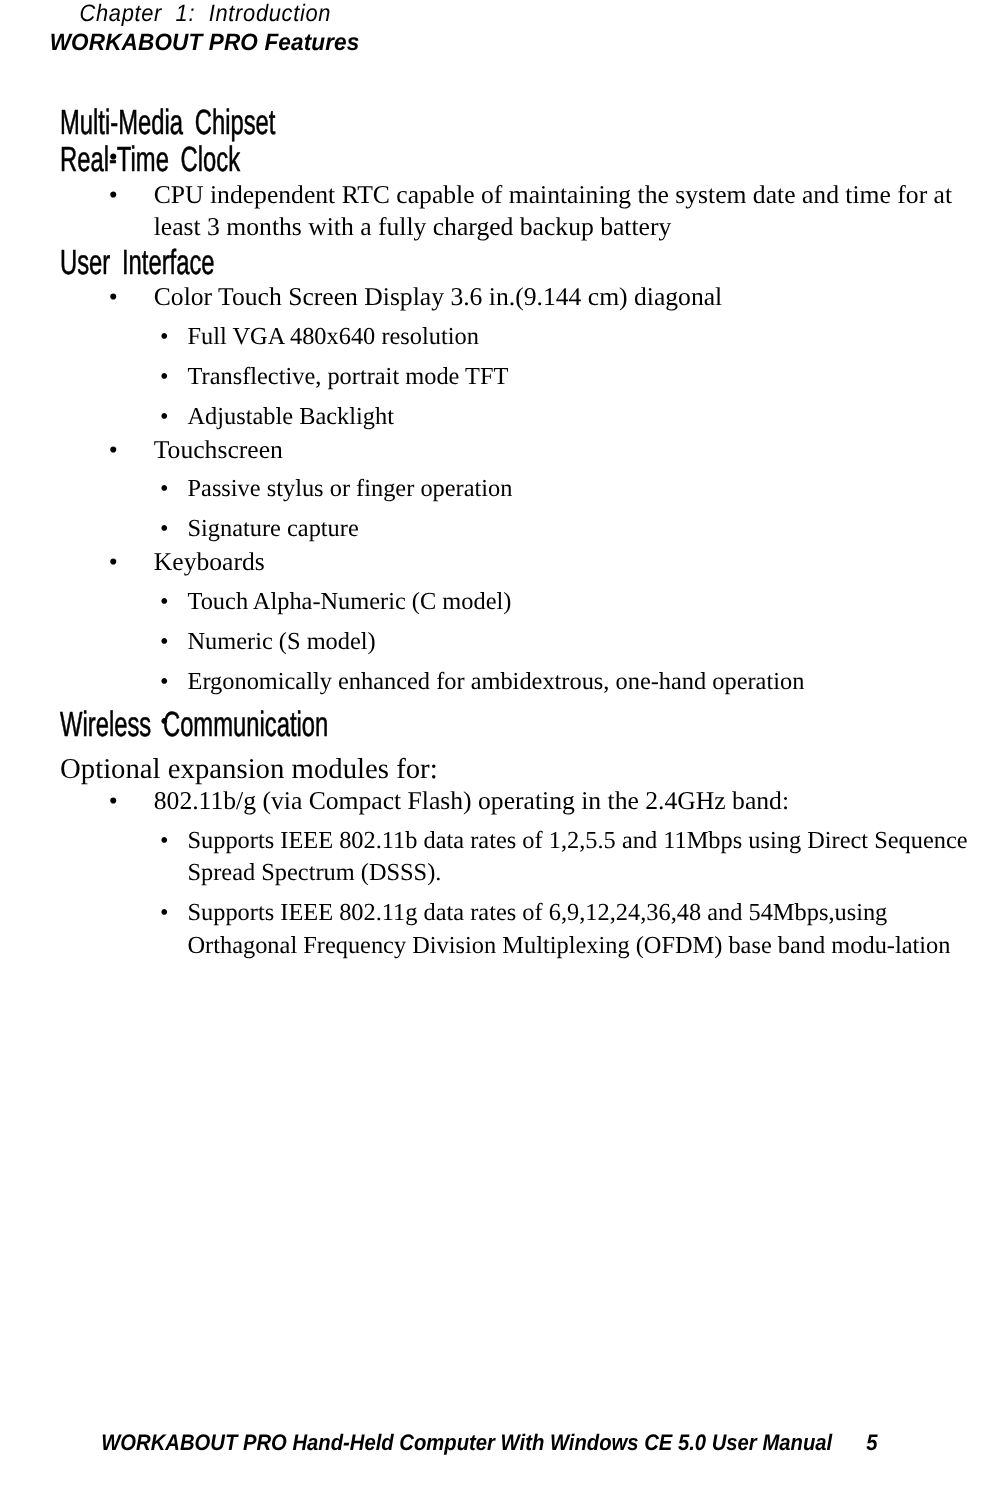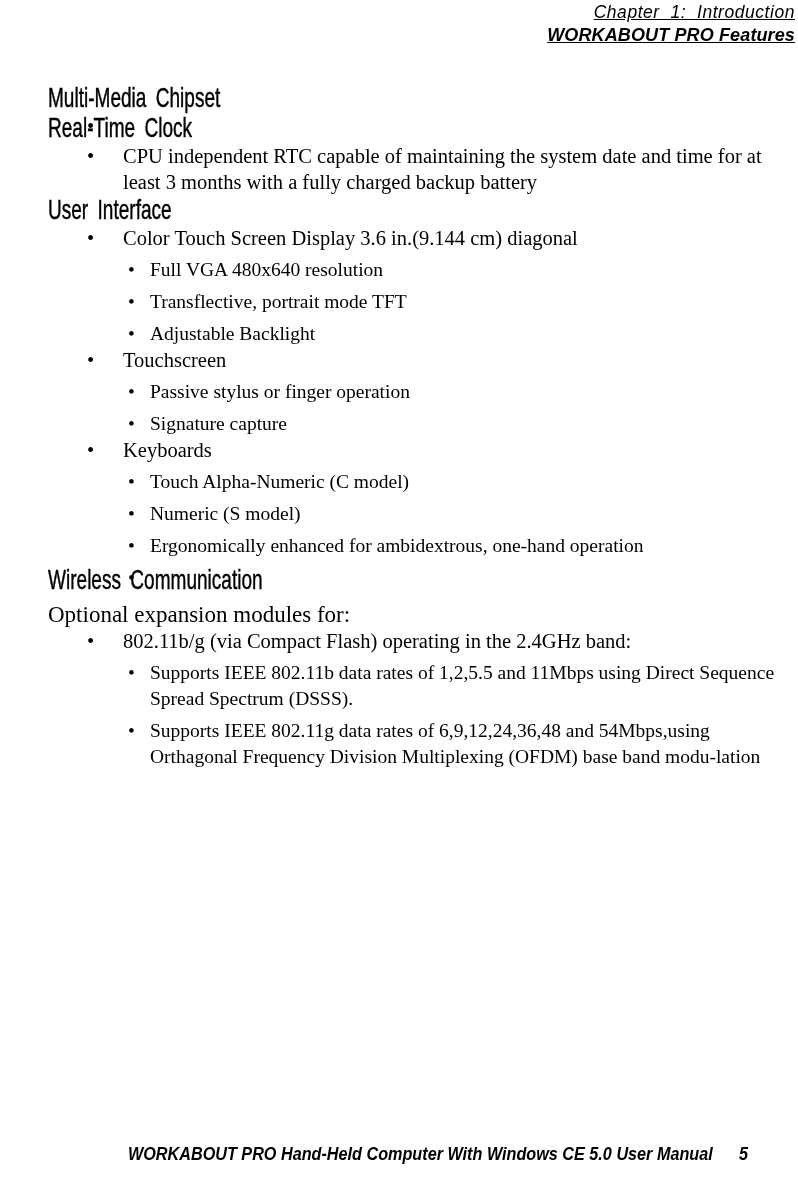--- a/index.html
+++ b/index.html
@@ -25,22 +25,21 @@
     width: 798px;
     height: 1197px;
   }
 
   
   .header {
     position: absolute;
     left: 0;
     top: 0;
     width: 795px;
-    text-align: right;
-    text-decoration: underline;
+    text-align: left;
   }
   .header-chapter {
     display: block;
     font-family: "Liberation Sans", "DejaVu Sans", sans-serif;
     font-style: italic;
     font-weight: 400;
     font-size: 19px;
     line-height: 23px;
     letter-spacing: 0.6px;
     transform: scaleX(0.92);
@@ -141,21 +140,21 @@
   li.b1 > ul.lvl2 { margin-left: 0px; }
 
   .bullet { font-size: 18px; }
 
   
   .footer {
     position: absolute;
     left: 0;
     bottom: 14px;
     width: 795px;
-    text-align: center;
+    text-align: left;
     white-space: pre;
   }
   .footer-inner {
     display: inline-block;
     font-family: "Liberation Sans", "DejaVu Sans", sans-serif;
     font-style: italic;
     font-weight: 700;
     font-size: 18px;
     line-height: 22px;
     transform: scaleX(0.9);

